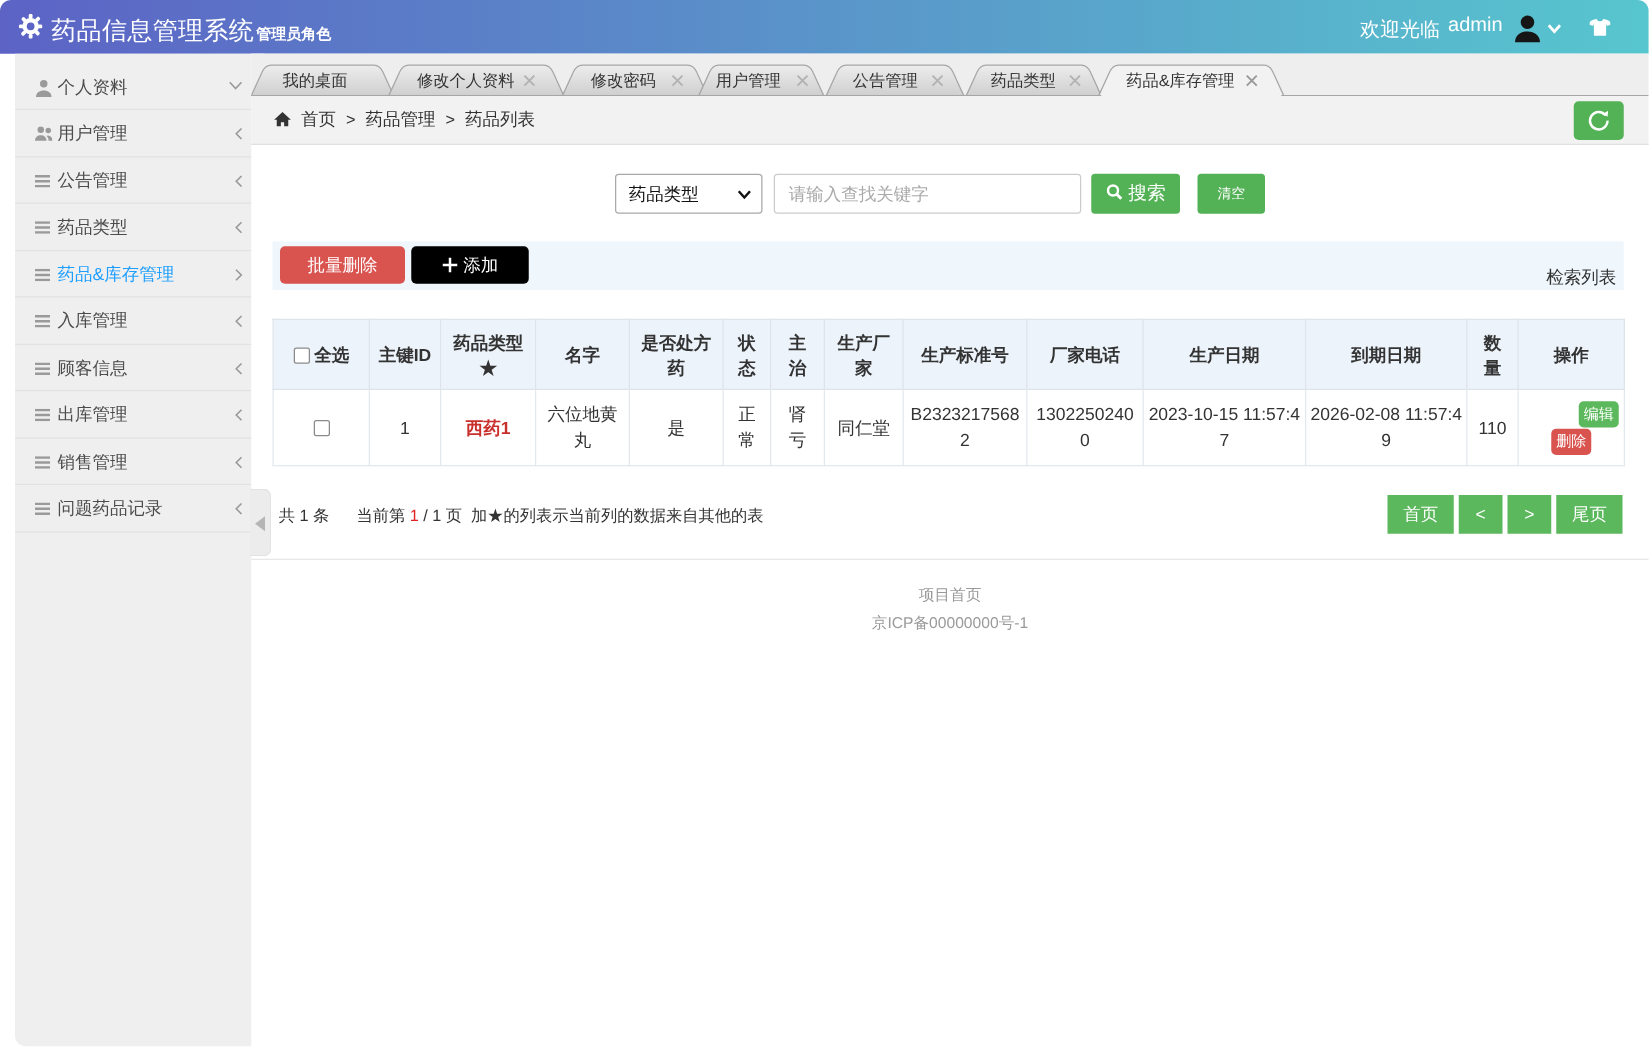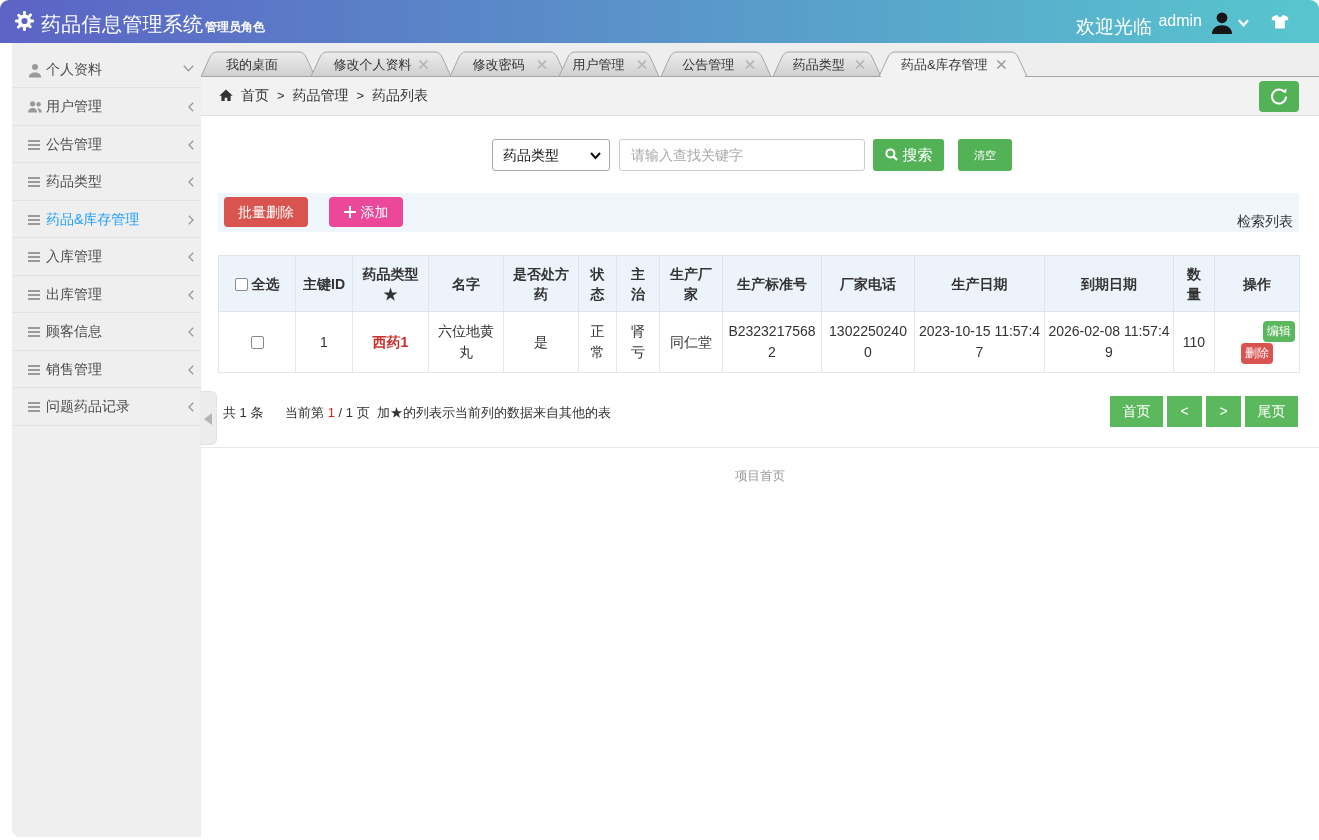--- a/index.html
+++ b/index.html
@@ -4,21 +4,21 @@
 <title>药品信息管理系统</title>
 <style>
   * { margin:0; padding:0; box-sizing:border-box; }
   html,body { width:1319px; height:840px; background:#fff; font-family:"Liberation Sans", sans-serif; overflow:hidden; }
   .window { position:absolute; left:0; top:0; width:1319px; height:838px; border-radius:9px; overflow:hidden; background:#fff; }
   
   .topbar { position:absolute; left:0; top:0; width:1319px; height:43px; background:linear-gradient(90deg,#5c63c5 0%,#57c6ce 100%); }
   .brand { position:absolute; left:41px; top:11px; color:#fff; font-size:20px; font-weight:normal; letter-spacing:0.3px; }
   .brand-sub { position:absolute; left:205px; top:19px; color:#fff; font-size:12px; font-weight:bold; }
   .gear { position:absolute; left:15px; top:11px; }
-  .welcome { position:absolute; right:167px; top:14px; color:#fff; font-size:19px; }
+  .welcome { position:absolute; right:167px; top:14px; color:#fff; font-size:16px; }
   .adminname { position:absolute; right:117px; top:12px; color:#fff; font-size:16px; }
   .personicon { position:absolute; right:86px; top:11px; }
   .chev-down { position:absolute; right:70px; top:19px; }
   .tshirt { position:absolute; right:30px; top:15px; }
   
   .sidebar { position:absolute; left:0; top:43px; width:200px; height:794px; background:#efefef; border-right:1px solid #d8d8d8; border-radius:0 0 0 8px;margin-left:12px; }
   .menu { padding-top:7.5px; }
   .mi { position:relative; height:37.5px; line-height:37px; border-bottom:1px solid #e2e2e2; font-size:14px; color:#4c4c4c; }
   .mi .ic { position:absolute; left:16px; top:11px; line-height:0; } .mi .ic svg{display:block}
   .mi .tx { position:absolute; left:34px; top:0; }
@@ -35,22 +35,22 @@
   .refreshbtn { position:absolute; right:20px; top:4px; width:40px; height:31px; background:#53b156; border-radius:4px; }
   
   .searchrow { position:absolute; left:0; top:96px; height:32px; width:1118px; }
   .sel { position:absolute; left:291px; top:0; width:118px; height:32px; border:1px solid #a9a9a9; border-radius:3px; background:#fff; font-size:14px; color:#111; line-height:30px; padding-left:10px; }
   .sel .caret { position:absolute; right:8px; top:10px; }
   .inp { position:absolute; left:418px; top:0; width:246px; height:32px; border:1px solid #ccc; border-radius:3px; background:#fff; font-size:14px; color:#a9a9a9; line-height:30px; padding-left:11px; }
   .btn-search { position:absolute; left:672px; top:0; width:71px; height:32px; background:#53b156; color:#fff; font-size:15px; text-align:center; line-height:32px; border-radius:3px; }
   .btn-clear { position:absolute; left:757px; top:0; width:54px; height:32px; background:#53b156; color:#fff; font-size:11px; text-align:center; line-height:32px; border-radius:3px; }
   
   .band { position:absolute; left:17px; top:150px; width:1081px; height:39px; background:#eff7fd; }
-  .btn-del { position:absolute; left:6px; top:4px; width:84px; height:30px; background:#d9534f; color:#fff; font-size:14px; text-align:center; line-height:30px; border-radius:4px; }
-  .btn-add { position:absolute; left:111px; top:4px; width:74px; height:30px; background:#ec4899; color:#fff; font-size:14px; text-align:center; line-height:30px; border-radius:4px; }
+  .btn-del { position:absolute; left:6px; top:4px; width:100px; height:30px; background:#d9534f; color:#fff; font-size:14px; text-align:center; line-height:30px; border-radius:4px; }
+  .btn-add { position:absolute; left:111px; top:4px; width:94px; height:30px; background:#000000; color:#fff; font-size:14px; text-align:center; line-height:30px; border-radius:4px; }
   .listlabel { position:absolute; right:6px; top:20px; font-size:14px; color:#333; }
   
   table.grid { position:absolute; left:17px; top:212px; width:1081px; border-collapse:collapse; table-layout:fixed; font-size:14px; color:#333; }
   table.grid th { background:#ecf3fa; font-weight:bold; border:1px solid #dde4ec; height:56px; text-align:center; vertical-align:middle; line-height:20px; }
   table.grid td { background:#fff; border:1px solid #e3e8ee; height:61px; text-align:center; vertical-align:middle; line-height:21px; }
   table.grid tr.datarow td { border-top:1px solid #c9cdd2; }
   .red { color:#c9302c; font-weight:bold; }
   .cb { display:inline-block; width:13px; height:13px; border:1px solid #8a8a8a; border-radius:2px; background:#fff; vertical-align:-2px; }
   .opbtn { display:block; width:32px; height:21px; margin:0 auto; border-radius:4px; color:#fff; font-size:12px; line-height:21px; text-align:center; }
   .opbtn.g { background:#5cb85c; margin-bottom:1px;margin-left:48px; }
@@ -194,36 +194,36 @@
           </span>
         </div>
         <div class="mi">
           <span class="ic">
             <svg width="12" height="10" viewBox="0 0 12 10" style="margin-top:3px">
               <rect y="0" width="12" height="2" fill="#9a9a9a"></rect>
               <rect y="4" width="12" height="2" fill="#9a9a9a"></rect>
               <rect y="8" width="12" height="2" fill="#9a9a9a"></rect>
             </svg>
           </span>
+          <span class="tx">顾客信息</span>
+          <span class="ar">
+            <svg width="6" height="10" viewBox="0 0 6 10">
+              <polyline points="5.2,0.8 1,5 5.2,9.2" fill="none" stroke="#999" stroke-width="1.3"></polyline>
+            </svg>
+          </span>
+        </div>
+        <div class="mi">
+          <span class="ic">
+            <svg width="12" height="10" viewBox="0 0 12 10" style="margin-top:3px">
+              <rect y="0" width="12" height="2" fill="#9a9a9a"></rect>
+              <rect y="4" width="12" height="2" fill="#9a9a9a"></rect>
+              <rect y="8" width="12" height="2" fill="#9a9a9a"></rect>
+            </svg>
+          </span>
           <span class="tx">出库管理</span>
-          <span class="ar">
-            <svg width="6" height="10" viewBox="0 0 6 10">
-              <polyline points="5.2,0.8 1,5 5.2,9.2" fill="none" stroke="#999" stroke-width="1.3"></polyline>
-            </svg>
-          </span>
-        </div>
-        <div class="mi">
-          <span class="ic">
-            <svg width="12" height="10" viewBox="0 0 12 10" style="margin-top:3px">
-              <rect y="0" width="12" height="2" fill="#9a9a9a"></rect>
-              <rect y="4" width="12" height="2" fill="#9a9a9a"></rect>
-              <rect y="8" width="12" height="2" fill="#9a9a9a"></rect>
-            </svg>
-          </span>
-          <span class="tx">顾客信息</span>
           <span class="ar">
             <svg width="6" height="10" viewBox="0 0 6 10">
               <polyline points="5.2,0.8 1,5 5.2,9.2" fill="none" stroke="#999" stroke-width="1.3"></polyline>
             </svg>
           </span>
         </div>
         <div class="mi">
           <span class="ic">
             <svg width="12" height="10" viewBox="0 0 12 10" style="margin-top:3px">
               <rect y="0" width="12" height="2" fill="#9a9a9a"></rect>
@@ -382,15 +382,16 @@
     </tbody>
       </table>
 
     <div class="pgtext">共 1 条&nbsp;&nbsp;&nbsp;&nbsp;&nbsp;&nbsp;当前第 <span class="r">1</span> / 1 页&nbsp;&nbsp;加★的列表示当前列的数据来自其他的表</div>
     <div class="pager">
       <a style="width:53px">首页</a><a style="width:35px">&lt;</a><a style="width:35px">&gt;</a><a style="width:53px">尾页</a>
     </div>
 
     <div class="footer">
       <p>项目首页</p>
+      <p>京ICP备00000000号-1</p>
     </div>
   </div>
 </div>
 
 </body></html>

